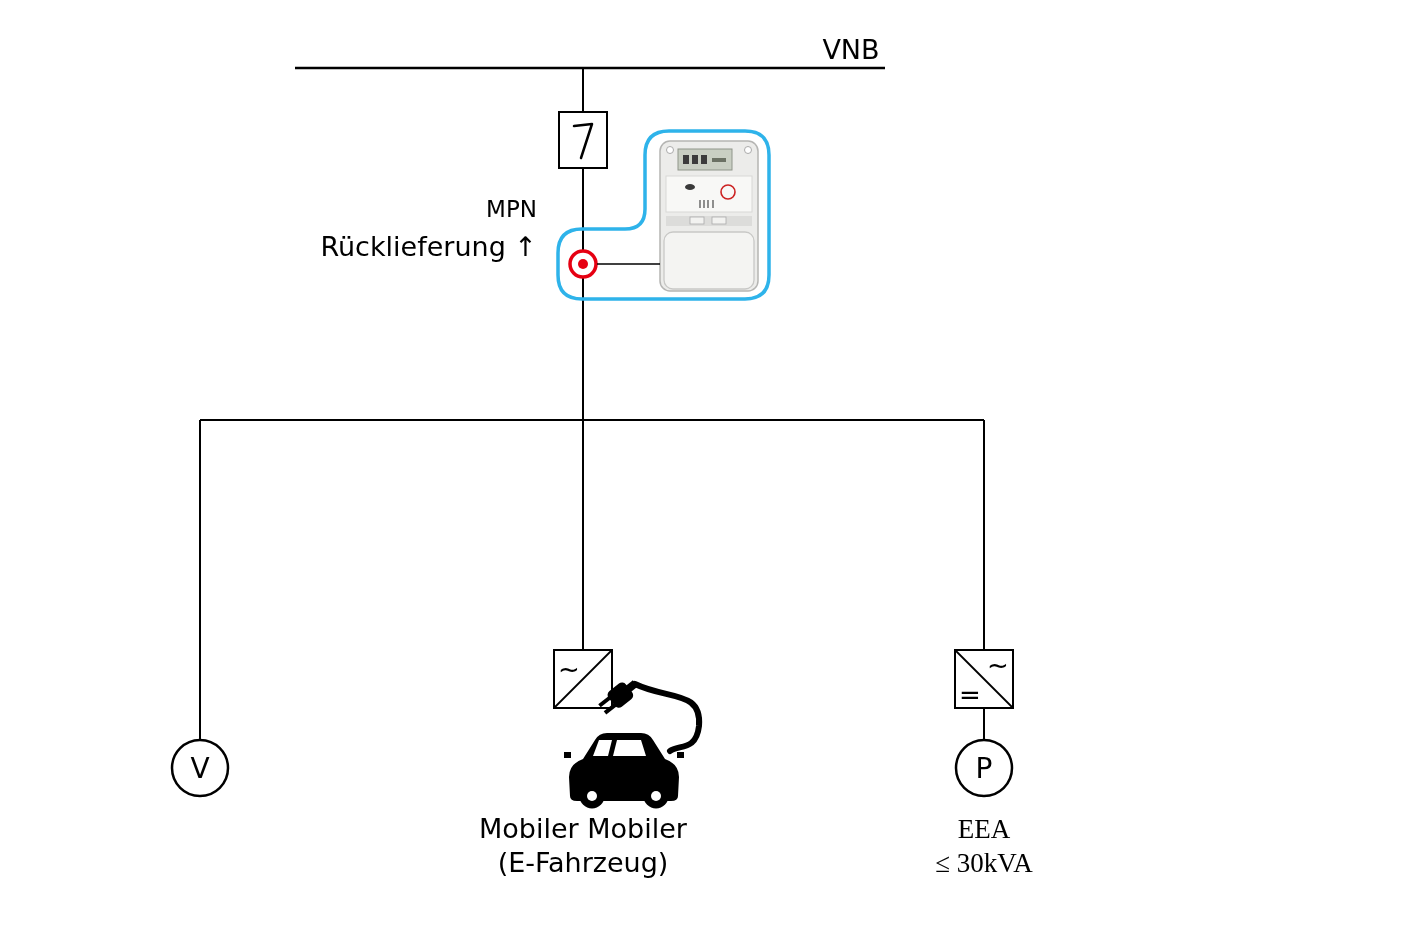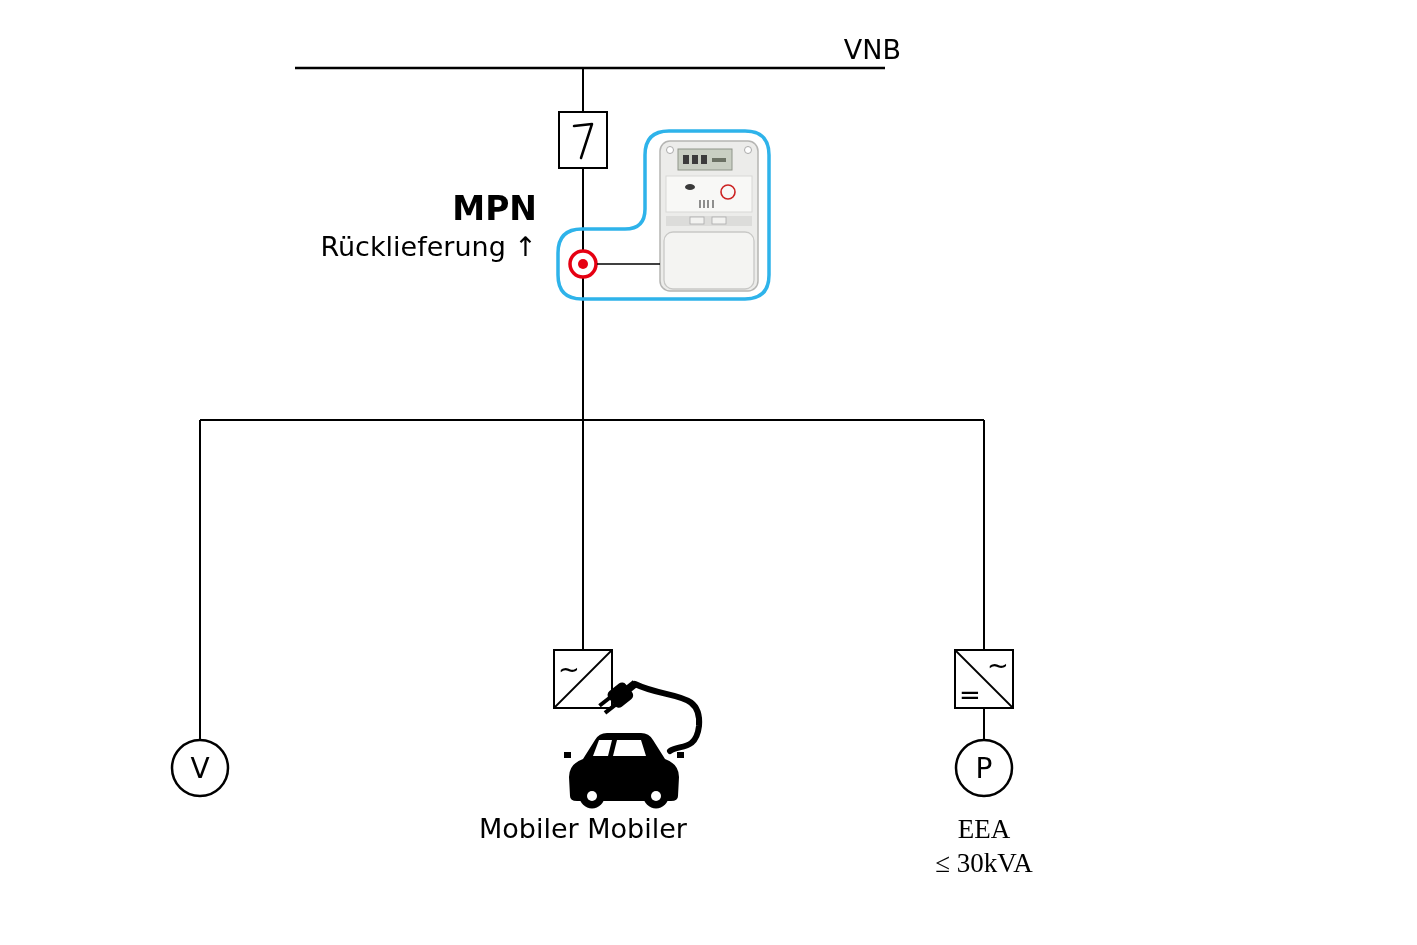--- a/index.html
+++ b/index.html
@@ -30,22 +30,22 @@
   }
   .label-right {
     position: absolute;
     color: #000;
     text-align: right;
     font-size: 27px;
     line-height: 38px;
     white-space: nowrap;
   }
   .label-right .mpn-title {
-    font-weight: bold;
-    font-size: 33px;
+    font-weight: normal;
+    font-size: 23px;
   }
   svg text {
     font-family: "DejaVu Sans", "Liberation Sans", sans-serif;
     fill: #000;
   }
 </style>
 </head>
 <body>
 
 <div class="canvas">
@@ -140,26 +140,27 @@
       <text x="998" y="674" font-size="26" text-anchor="middle">~</text>
       <text x="970" y="704" font-size="26" text-anchor="middle">=</text>
     </g>
     <line x1="984" y1="708" x2="984" y2="740" stroke="#000" stroke-width="2"></line>
     <g>
       <circle cx="984" cy="768" r="28" fill="#fff" stroke="#000" stroke-width="2.5"></circle>
       <text x="984" y="778" font-size="28" text-anchor="middle">P</text>
     </g>
   </svg>
 
-  <div class="label" style="left:801px; top:33px; width:100px;text-align:right;">VNB</div>
+  <div class="label" style="left:801px; top:33px; width:100px;">VNB</div>
 
   <div class="label-right" style="right:880px; top:190px;">
     <div class="mpn-title">MPN</div>
     <div>Rücklieferung ↑</div>
   </div>
 
 
   <div class="label" style="left:448px; top:812px; width:270px;">Mobiler Mobiler</div>
+  <div class="label" style="left:448px; top:846px; width:270px;">(E-Fahrzeug)</div>
 
   <div class="label" style="left:874px; top:812px; width:220px;font-family:Liberation Serif, serif;">EEA</div>
   <div class="label" style="left:874px; top:846px; width:220px;font-family:Liberation Serif, serif;">≤ 30kVA</div>
 
 </div>
 
 </body></html>

